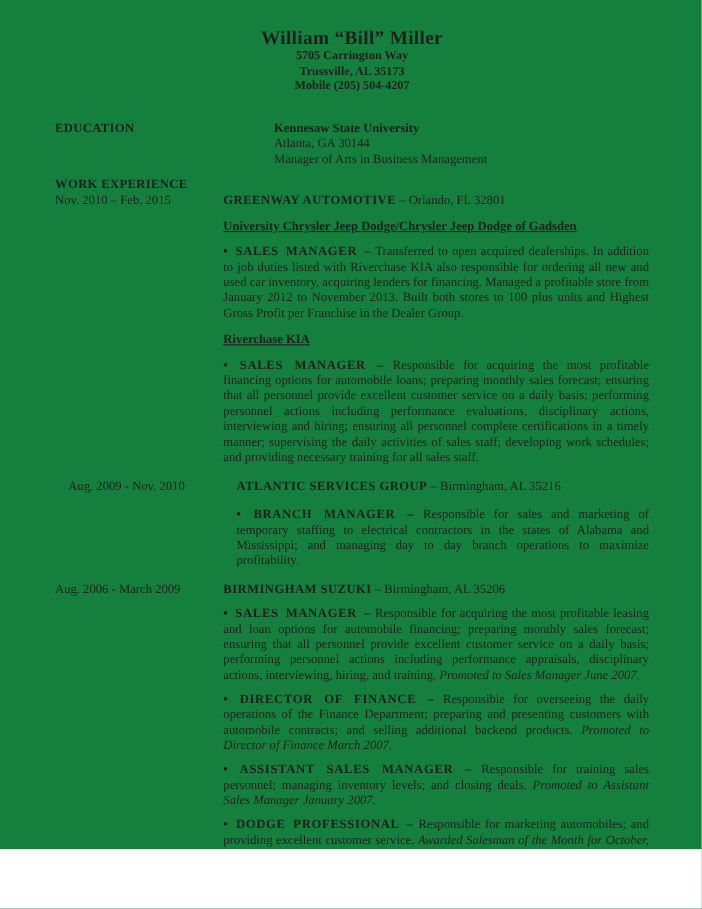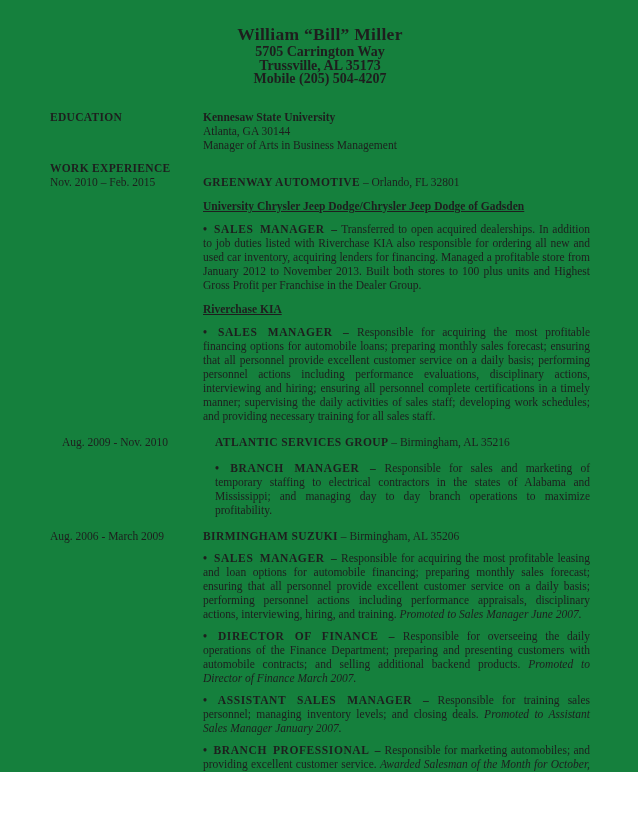--- a/index.html
+++ b/index.html
@@ -17,32 +17,32 @@
     overflow: hidden;
   }
   .doc-header { text-align: center; }
   .doc-name {
     font-size: 17.5px;
     line-height: 21px;
     font-weight: bold;
     letter-spacing: 0.3px;
   }
   .doc-addr {
-    font-size: 14px;
+    font-size: 11px;
     line-height: 13.5px;
     font-weight: bold;
   }
   .row { display: flex; align-items: flex-start; }
   .col-l { width: 153px; flex-shrink: 0; }
   .col-r { flex: 1; min-width: 0; }
   .section-label {
     font-weight: bold;
     letter-spacing: 0.3px;
   }
-  .edu-row { margin-top: 24px; }
+  .edu-row { margin-top: 24px; gap: 46px; }
   .we-row { margin-top: 9px; align-items: flex-end; }
   .job-row-1 { margin-top: 0; }
   .job-row-2 { margin-top: 12px; margin-left: 12px; }
   .job-row-3 { margin-top: 12px; }
   .job-row-4 { margin-top: 31px; }
   .bold { font-weight: bold; }
   .italic { font-style: italic; }
   .company-name { font-weight: bold; letter-spacing: 0.4px; }
   .subheader { font-weight: bold; margin: 10px 0 0 0; text-decoration: underline; }
   .para { margin: 9px 0 0 0; text-align: justify; }
@@ -131,21 +131,21 @@
         <span class="entry-title">• DIRECTOR OF FINANCE –</span>
         <span>Responsible for overseeing the daily operations of the Finance Department; preparing and presenting customers with automobile contracts; and selling additional backend products.</span>
         <span class="italic">Promoted to Director of Finance March 2007.</span>
       </p>
       <p class="para-tight">
         <span class="entry-title">• ASSISTANT SALES MANAGER –</span>
         <span>Responsible for training sales personnel; managing inventory levels; and closing deals.</span>
         <span class="italic">Promoted to Assistant Sales Manager January 2007.</span>
       </p>
       <p class="para-tight">
-        <span class="entry-title">• BRANCH PROFESSIONAL –</span>
+        <span class="entry-title">• DODGE PROFESSIONAL –</span>
         <span>Responsible for marketing automobiles; and providing excellent customer service.</span>
         <span class="italic">Awarded Salesman of the Month for October, November, and December 2006.</span>
       </p>
     </div>
   </div>
 
   <div class="row job-row-4">
     <div class="col-l">June 2006 – Aug. 2006</div>
     <div class="col-r">
       <div>

